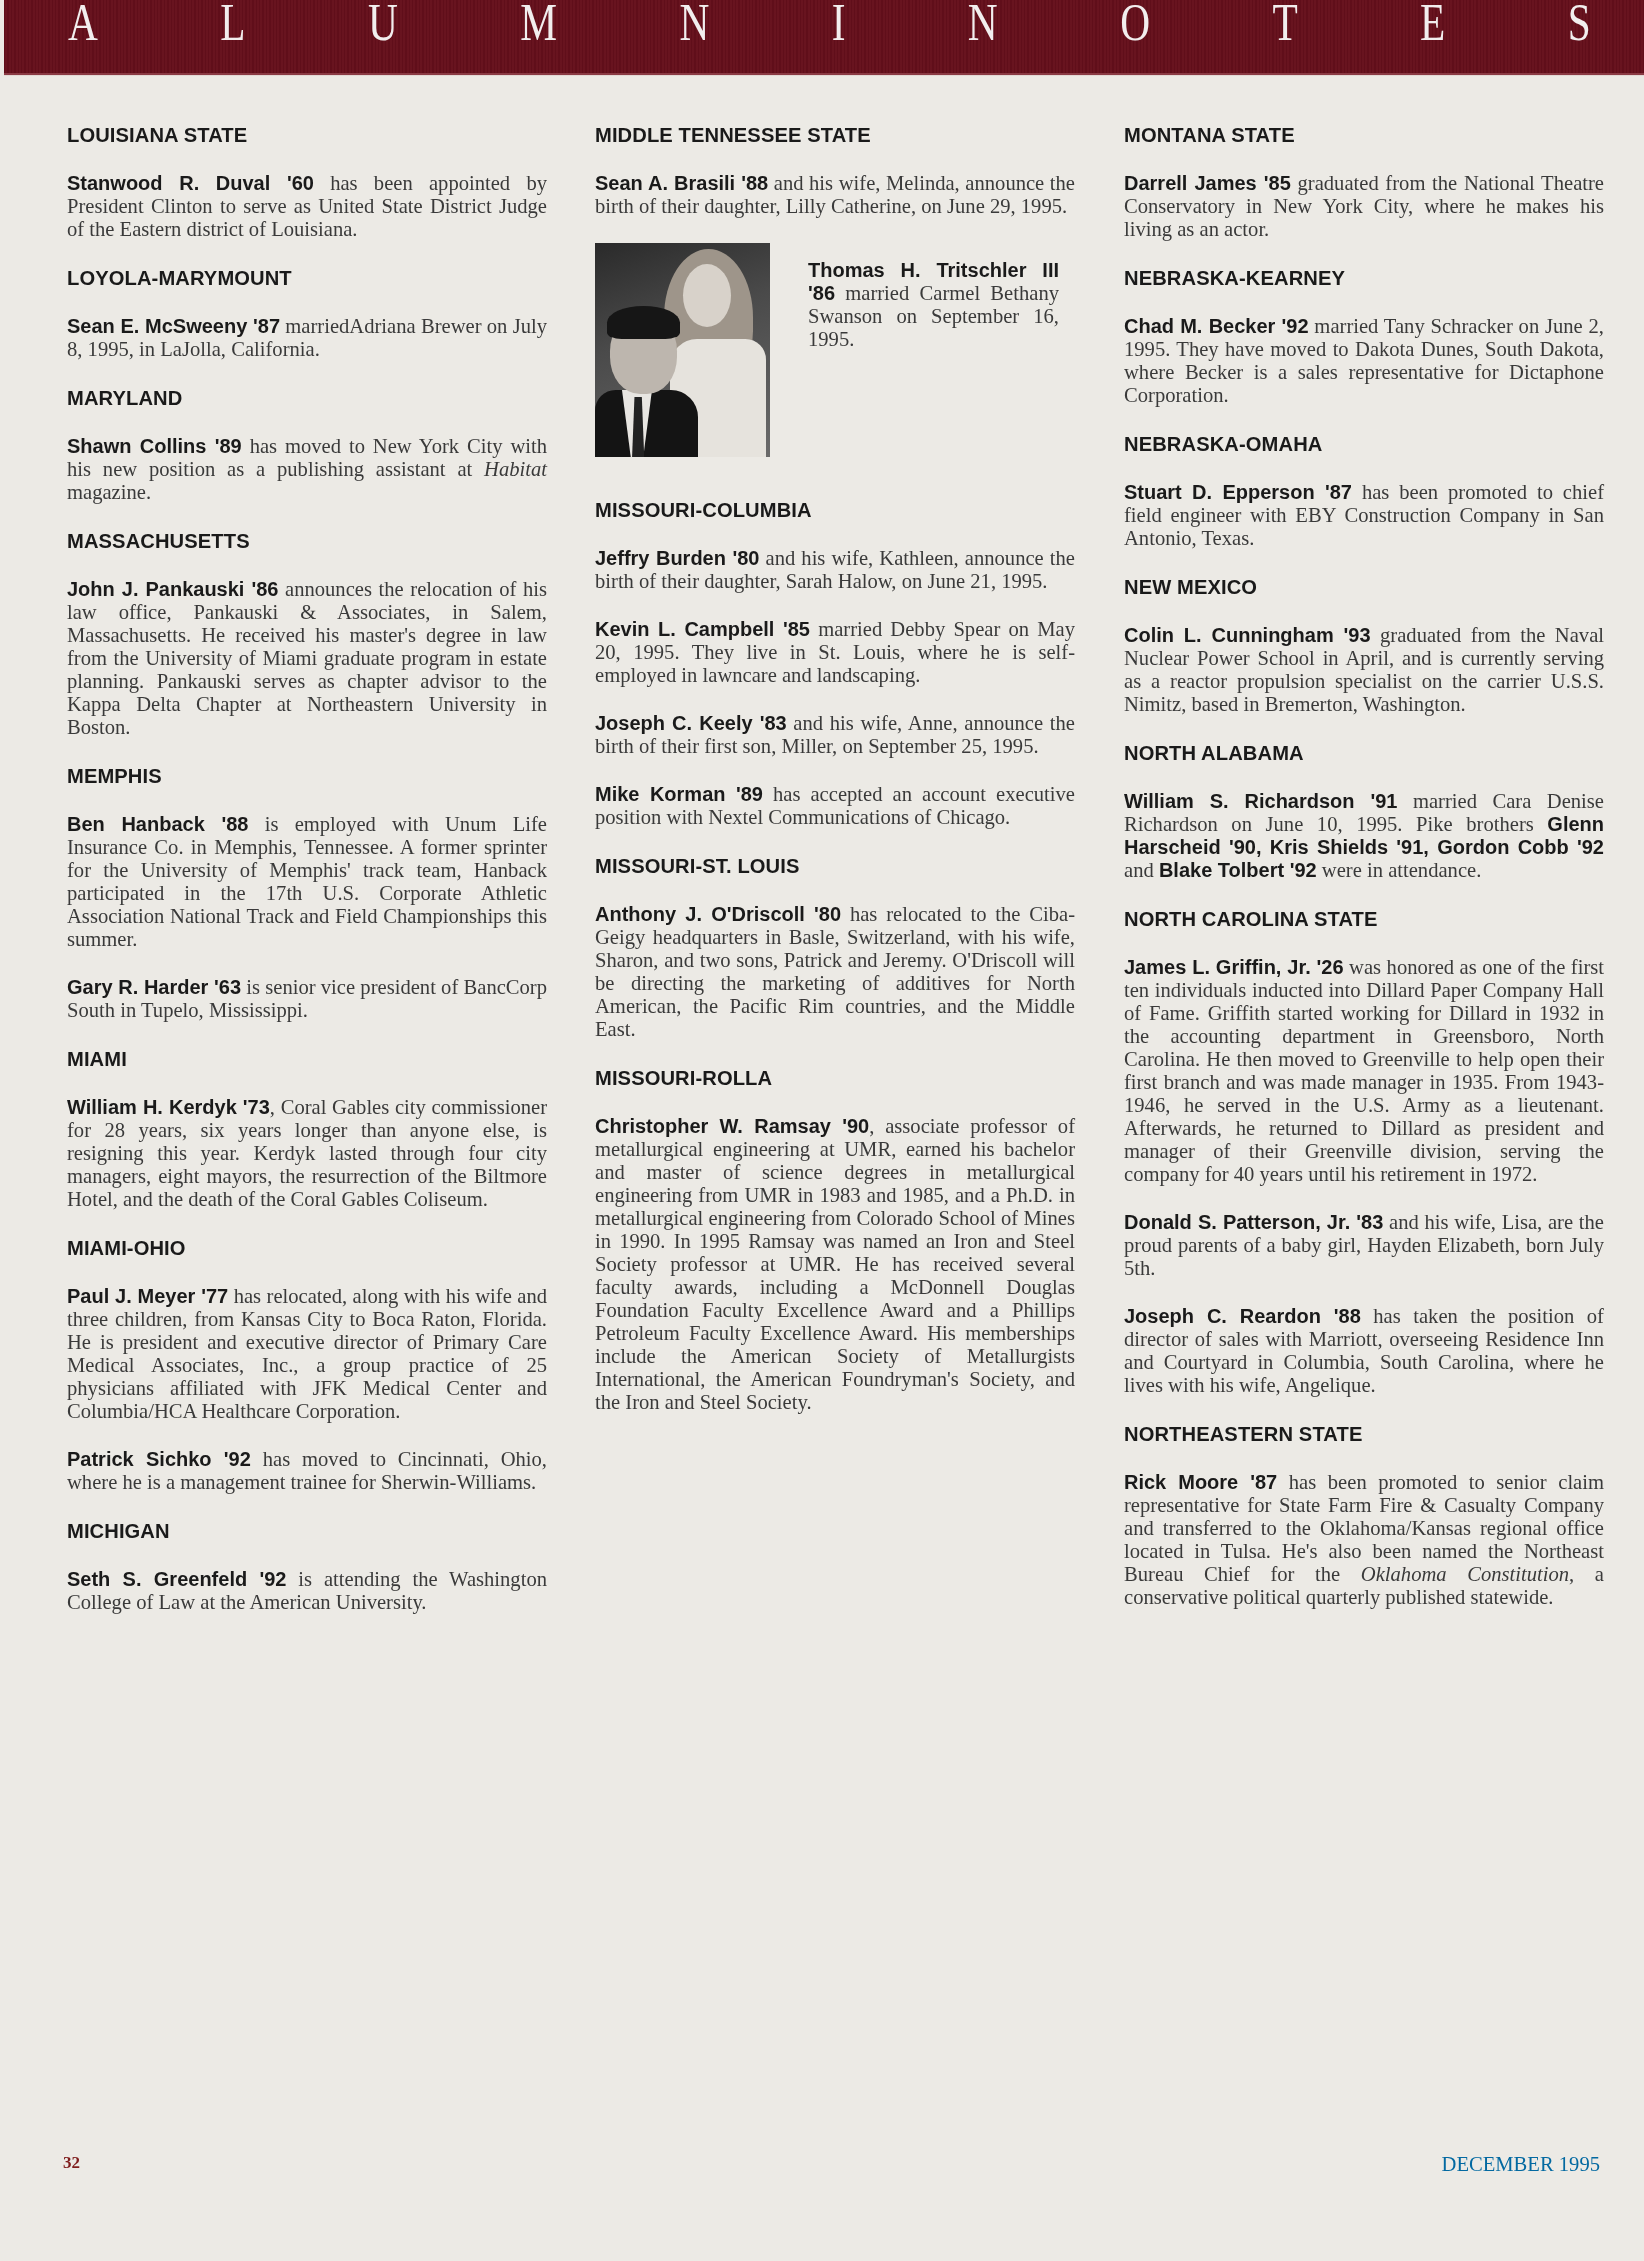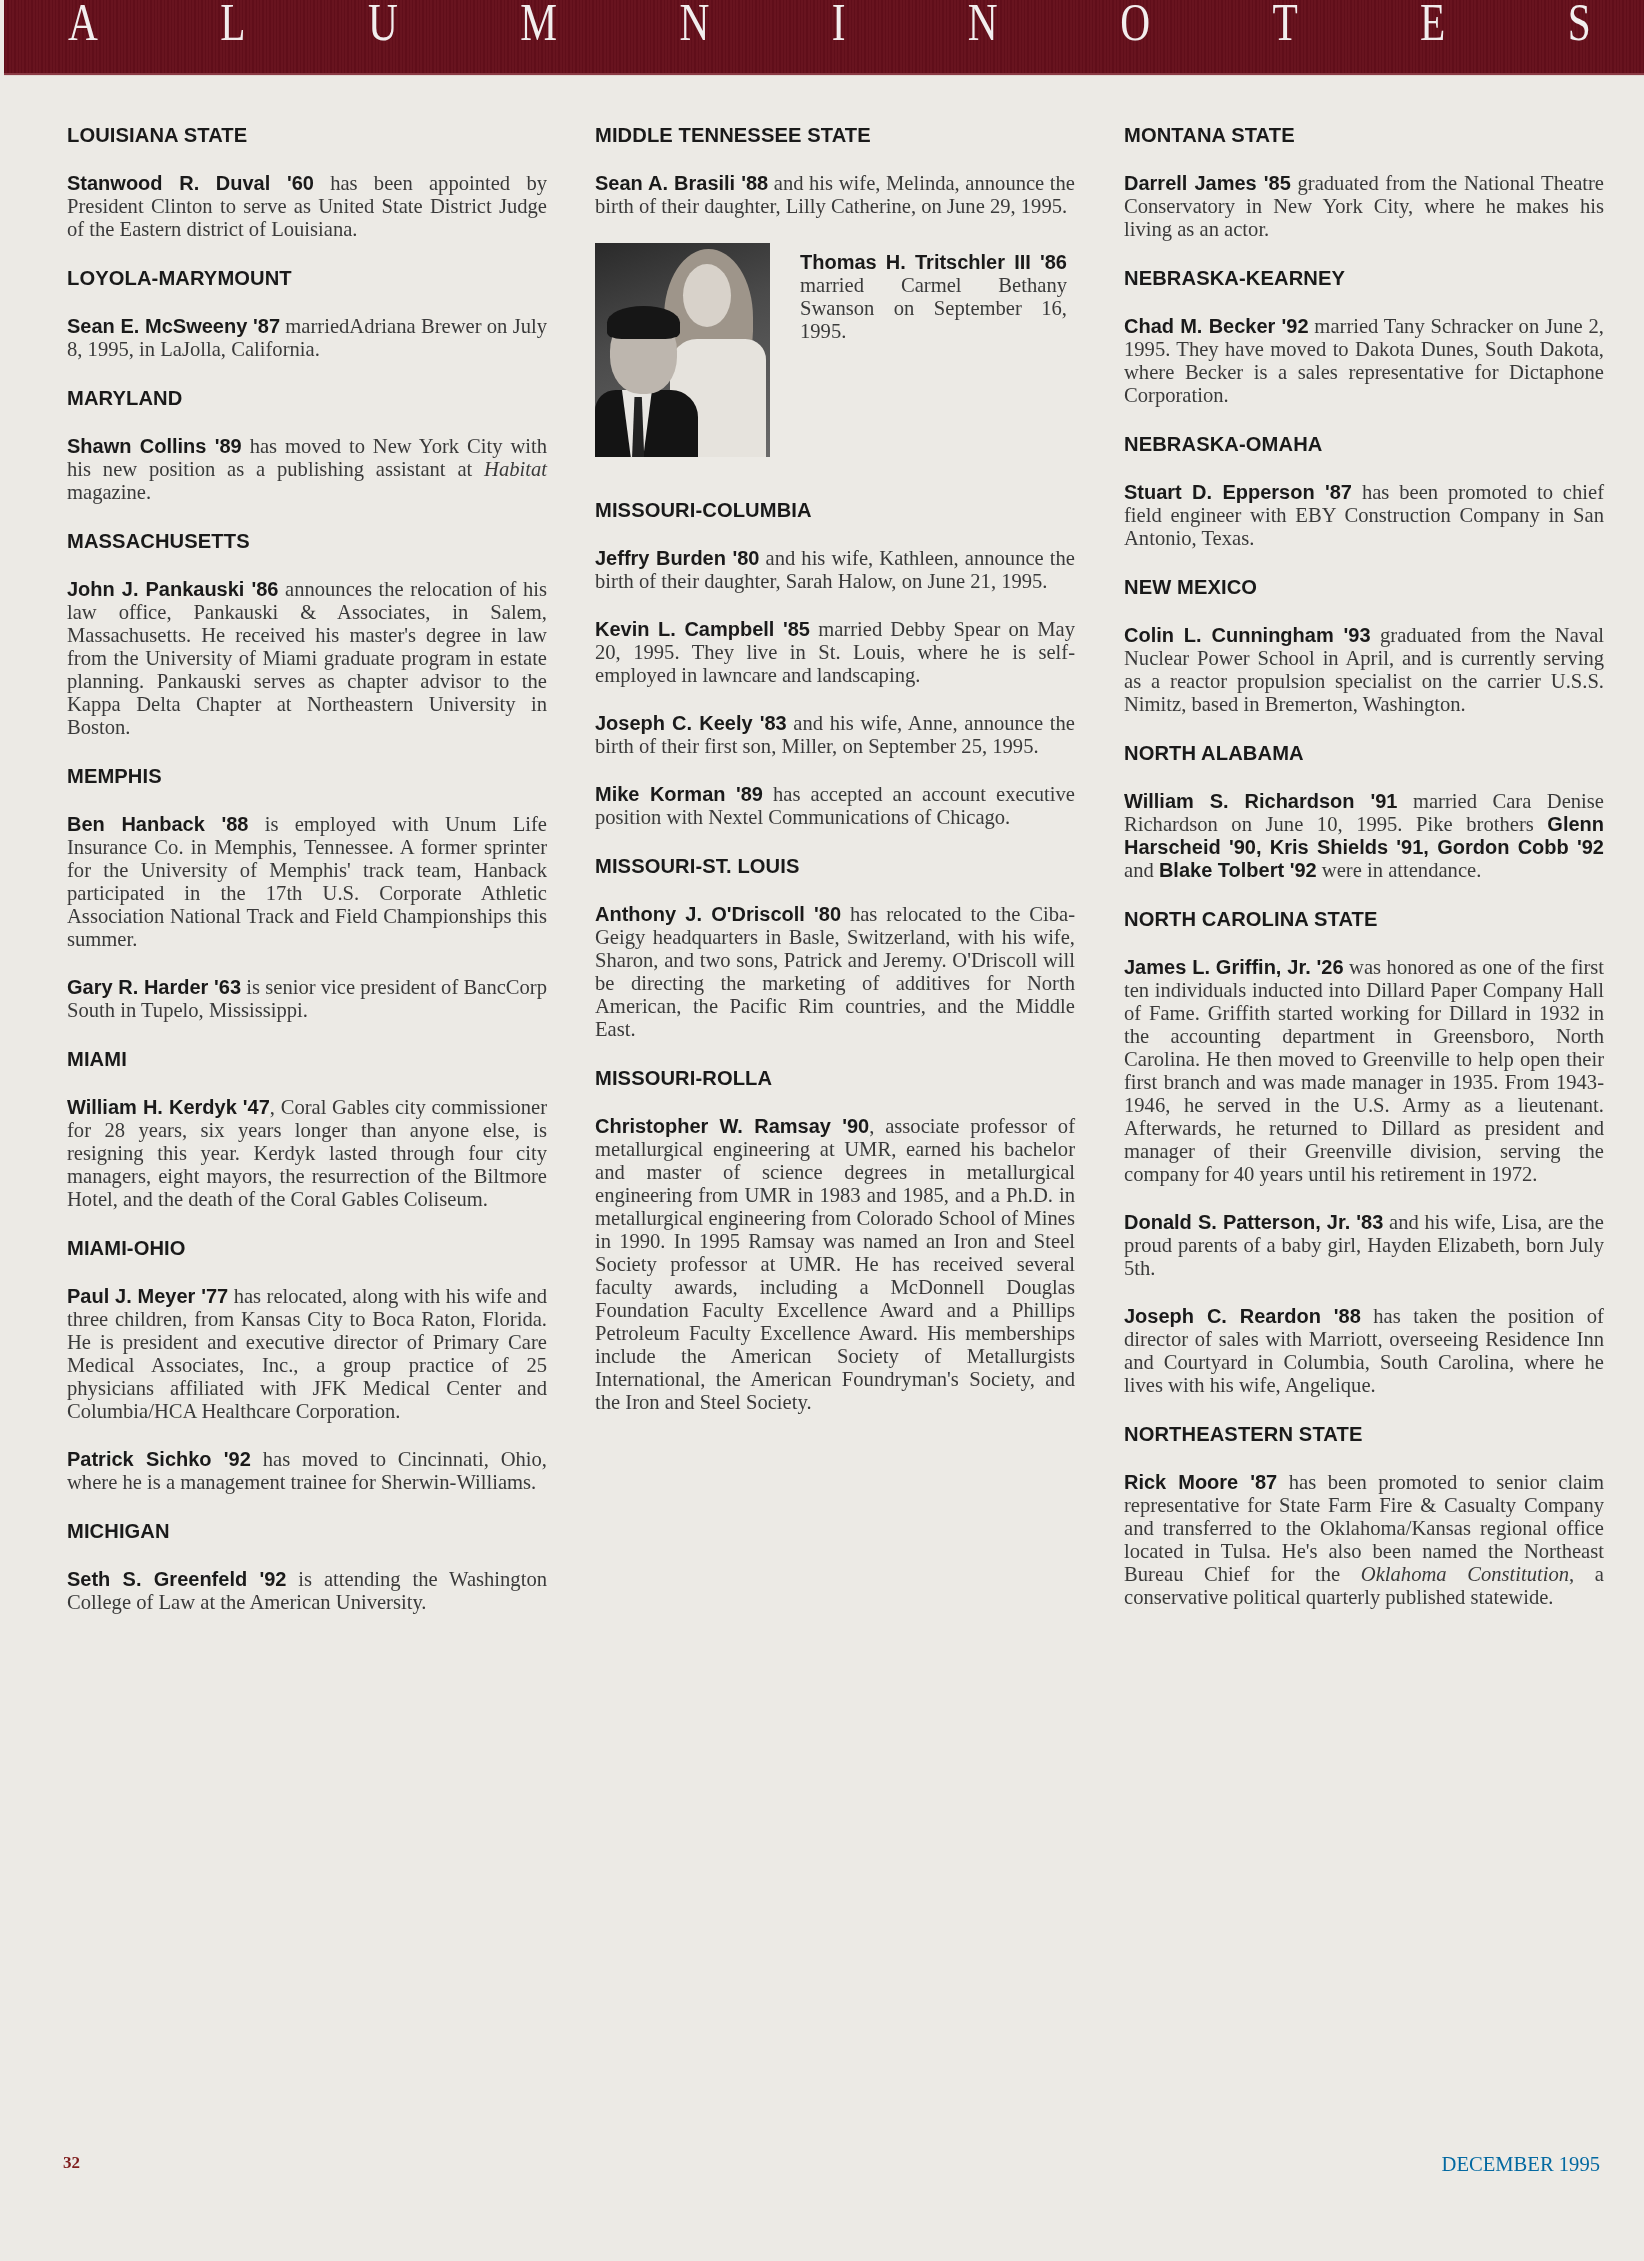--- a/index.html
+++ b/index.html
@@ -49,21 +49,21 @@
   }
   .photo .man-head { position: absolute; left: 15px; top: 69px; width: 67px; height: 82px; border-radius: 48% 48% 45% 45%; background: #bdb6ae; }
   .photo .man-hair { position: absolute; left: 12.3px; top: 63px; width: 73px; height: 33px; border-radius: 50% 50% 20% 20%; background: #161616; }
   .photo .man-suit { position: absolute; left: 0; top: 147px; width: 103px; height: 75px; background: #141414; border-radius: 20.6px 27px 0 0; }
   .photo .man-shirt { position: absolute; left: 27px; top: 147px; width: 30px; height: 69px; background: #e8e6e2; clip-path: polygon(0 0,100% 0,70% 100%,30% 100%); }
   .photo .tie { position: absolute; left: 37px; top: 154px; width: 12.3px; height: 62px; background: #222; clip-path: polygon(20% 0,80% 0,100% 100%,0 100%); }
   .photo .woman-hair { position: absolute; left: 69px; top: 5.5px; width: 89px; height: 137px; border-radius: 50% 50% 40% 40%; background: #9e958a; }
   .photo .woman-face { position: absolute; left: 88px; top: 20.6px; width: 48px; height: 63px; border-radius: 50%; background: #d8d2ca; }
   .photo .woman-body { position: absolute; left: 75px; top: 96px; width: 96px; height: 123px; background: #e6e3dd; border-radius: 27px 20.6px 0 0; }
   .photo-caption { flex: 1; }
-  .photo-caption p.entry { margin: 8px; }
+  .photo-caption p.entry { margin: 16px; }
   .footer-left { position: absolute; left: 63px; top: 2153px; font-size: 17px; font-weight: bold; color: #7f1d1d; }
   .footer-right { position: absolute; right: 44px; top: 2153px; font-size: 20.6px; color: #0369a1; }
 </style>
 </head>
 <body>
 
 <div class="banner">
   <div class="letters" id="banner-letters">
       <span>A</span>
       <span>L</span>
@@ -96,21 +96,21 @@
       <h2 class="head">MASSACHUSETTS</h2>
       <p class="entry"><b>John J. Pankauski '86</b><span> announces the relocation of his law office, Pankauski &amp; Associates, in Salem, Massachusetts. He received his master's degree in law from the University of Miami graduate program in estate planning. Pankauski serves as chapter advisor to the Kappa Delta Chapter at Northeastern University in Boston.</span></p>
     </div>
     <div class="section">
       <h2 class="head">MEMPHIS</h2>
       <p class="entry"><b>Ben Hanback '88</b><span> is employed with Unum Life Insurance Co. in Memphis, Tennessee. A former sprinter for the University of Memphis' track team, Hanback participated in the 17th U.S. Corporate Athletic Association National Track and Field Championships this summer.</span></p>
       <p class="entry"><b>Gary R. Harder '63</b><span> is senior vice president of BancCorp South in Tupelo, Mississippi.</span></p>
     </div>
     <div class="section">
       <h2 class="head">MIAMI</h2>
-      <p class="entry"><b>William H. Kerdyk '47</b><span>, Coral Gables city commissioner for 28 years, six years longer than anyone else, is resigning this year. Kerdyk lasted through four city managers, eight mayors, the resurrection of the Biltmore Hotel, and the death of the Coral Gables Coliseum.</span></p>
+      <p class="entry"><b>William H. Kerdyk '73</b><span>, Coral Gables city commissioner for 28 years, six years longer than anyone else, is resigning this year. Kerdyk lasted through four city managers, eight mayors, the resurrection of the Biltmore Hotel, and the death of the Coral Gables Coliseum.</span></p>
     </div>
     <div class="section">
       <h2 class="head">MIAMI-OHIO</h2>
       <p class="entry"><b>Paul J. Meyer '77</b><span> has relocated, along with his wife and three children, from Kansas City to Boca Raton, Florida. He is president and executive director of Primary Care Medical Associates, Inc., a group practice of 25 physicians affiliated with JFK Medical Center and Columbia/HCA Healthcare Corporation.</span></p>
       <p class="entry"><b>Patrick Sichko '92</b><span> has moved to Cincinnati, Ohio, where he is a management trainee for Sherwin-Williams.</span></p>
     </div>
     <div class="section">
       <h2 class="head">MICHIGAN</h2>
       <p class="entry"><b>Seth S. Greenfeld '92</b><span> is attending the Washington College of Law at the American University.</span></p>
     </div>

